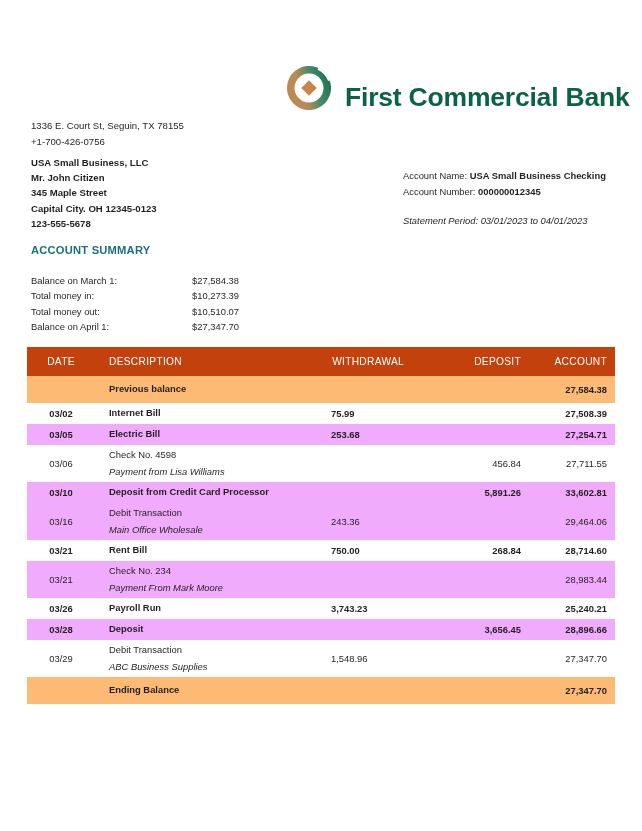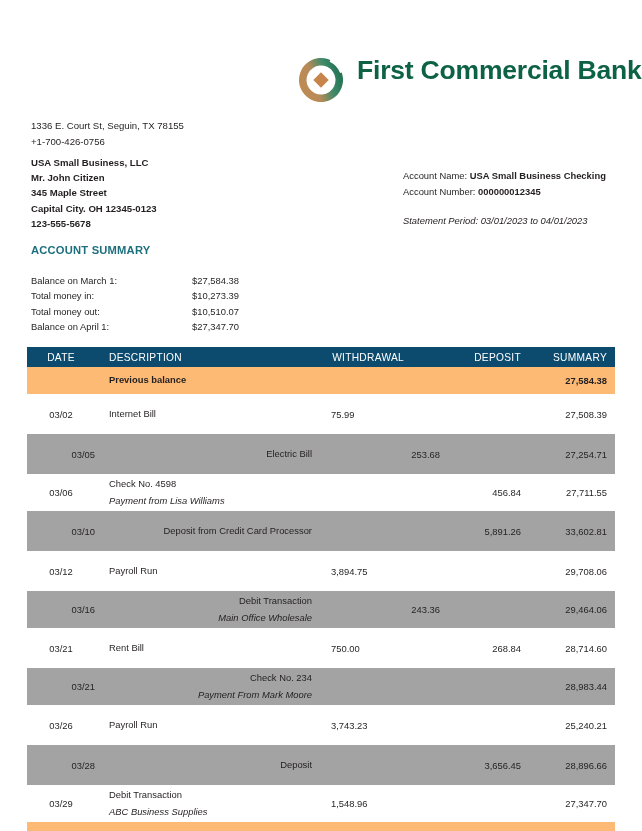--- a/index.html
+++ b/index.html
@@ -12,24 +12,24 @@
     height: 831px;
     position: relative;
     font-family: "Liberation Sans", sans-serif;
     color: #231f20;
     overflow: hidden;
   }
 
   
   .logo-block {
     position: absolute;
-    left: 296px;
+    left: 284px;
     top: 55px;
     display: flex;
-    align-items: flex-start;
+    align-items: flex-end;
     height: 58px;
   }
   .logo-mark {
     width: 50px;
     height: 50px;
     position: relative;
     flex: 0 0 auto;
   }
   .logo-mark svg { display: block; }
   .logo-word {
@@ -107,41 +107,41 @@
     table-layout: fixed;
     font-size: 9.4px;
   }
   .txn-table col.c-date  { width: 68px; }
   .txn-table col.c-desc  { width: 218px; }
   .txn-table col.c-wd    { width: 128px; }
   .txn-table col.c-dep   { width: 90px; }
   .txn-table col.c-bal   { width: 84px; }
 
   .txn-table thead th {
-    background: #0c4a6e;
+    background: #c2410c;
     color: #ffffff;
     font-size: 10.2px;
     font-weight: normal;
     letter-spacing: 0.3px;
-    height: 20px;
+    height: 29px;
     padding: 0 0 0 0;
     vertical-align: middle;
   }
   .th-date  { text-align: center; }
   .th-desc  { text-align: left;  padding-left: 14px !important; }
   .th-wd    { text-align: right; padding-right: 37px !important; }
   .th-dep   { text-align: right; padding-right: 10px !important; }
   .th-bal   { text-align: right; padding-right: 8px !important; }
 
   .txn-table tbody td {
     vertical-align: middle;
     color: #231f20;
     border: none;
   }
-  tr.row-band td { background: #a3a3a3; text-align: right; }
+  tr.row-band td { background: #f0abfc; }
   tr.row-plain td { background: #ffffff; }
 
   tr.row-accent td {
     background: #fdba74;
     font-weight: bold;
     height: 25px;
     color: #231f20;
   }
 
   td.td-date {
@@ -171,21 +171,21 @@
     font-size: 9.4px;
   }
   td.td-bal {
     text-align: right;
     padding-right: 8px;
     font-size: 9.4px;
   }
   tr.row-accent td.td-desc { padding-left: 14px; }
   tr.row-accent td.td-bal  { padding-right: 8px; }
 
-  .h-single { height: 40px; }
+  .h-single { height: 21px; font-weight: bold; }
   .h-double { height: 37px; }
 
   
   .watermark {
     position: absolute;
     left: 404px;
     top: 768px;
     width: 210px;
     height: 44px;
     font-size: 30px;
@@ -271,21 +271,21 @@
       <col class="c-wd">
       <col class="c-dep">
       <col class="c-bal">
   </colgroup>
   <thead>
     <tr>
       <th class="th-date">DATE</th>
       <th class="th-desc">DESCRIPTION</th>
       <th class="th-wd">WITHDRAWAL</th>
       <th class="th-dep">DEPOSIT</th>
-      <th class="th-bal">SUMMARY</th>
+      <th class="th-bal">ACCOUNT</th>
     </tr>
   </thead>
   <tbody id="txn-body">
       <tr class="row-accent">
         <td class="td-date"></td>
         <td class="td-desc">Previous balance</td>
         <td class="td-wd"></td>
         <td class="td-dep"></td>
         <td class="td-bal">27,584.38</td>
       </tr>
@@ -310,27 +310,20 @@
         <td class="td-dep">456.84</td>
         <td class="td-bal">27,711.55</td>
       </tr>
       <tr class="row-band h-single">
         <td class="td-date">03/10</td>
         <td class="td-desc"><span>Deposit from Credit Card Processor</span></td>
         <td class="td-wd"></td>
         <td class="td-dep">5,891.26</td>
         <td class="td-bal">33,602.81</td>
       </tr>
-      <tr class="row-plain h-single">
-        <td class="td-date">03/12</td>
-        <td class="td-desc"><span>Payroll Run</span></td>
-        <td class="td-wd">3,894.75</td>
-        <td class="td-dep"></td>
-        <td class="td-bal">29,708.06</td>
-      </tr>
       <tr class="row-band h-double">
         <td class="td-date">03/16</td>
         <td class="td-desc"><span>Debit Transaction</span><span class="memo">Main Office Wholesale</span></td>
         <td class="td-wd">243.36</td>
         <td class="td-dep"></td>
         <td class="td-bal">29,464.06</td>
       </tr>
       <tr class="row-plain h-single">
         <td class="td-date">03/21</td>
         <td class="td-desc"><span>Rent Bill</span></td>

